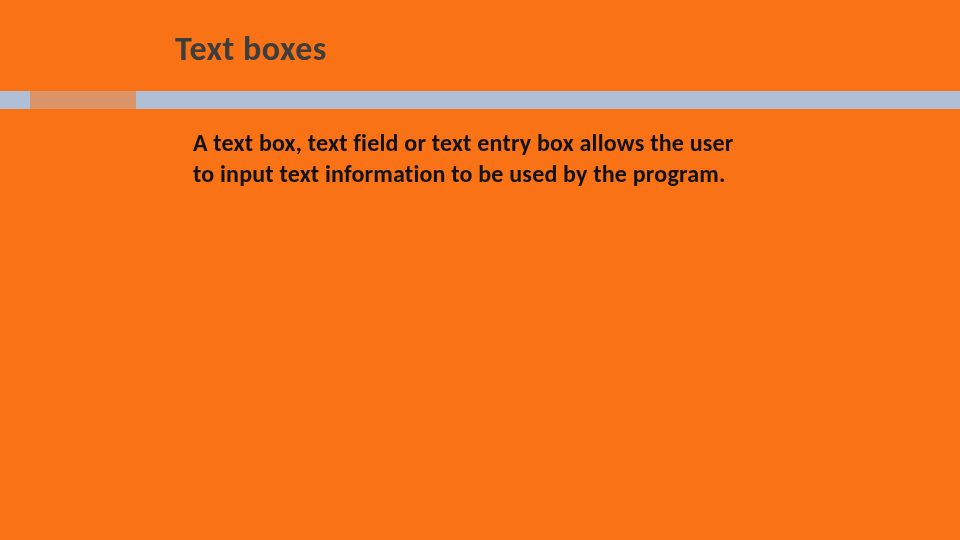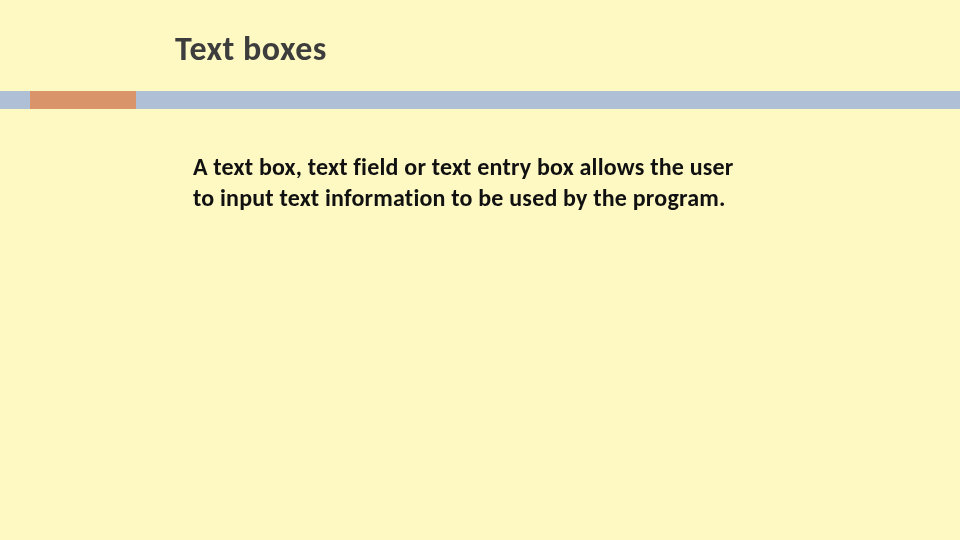--- a/index.html
+++ b/index.html
@@ -1,21 +1,21 @@
 <!DOCTYPE html>
 <html><head>
 <meta charset="utf-8">
 <style>
   * { margin: 0; padding: 0; box-sizing: border-box; }
   html, body { width: 960px; height: 540px; background: #ffffff; font-family: "Gill Sans", "Gill Sans MT", "Trebuchet MS", Calibri, sans-serif; }
   .slide {
     position: relative;
     width: 960px;
     height: 540px;
-    background: #fef9c3;
+    background: #f97316;
   }
   .title {
     position: absolute;
     top: 28px;
     left: 175px;
     font-size: 34px;
     font-weight: 700;
     color: #3d3d3d;
     letter-spacing: 0.5px;
   }
@@ -30,21 +30,21 @@
   .divider-accent {
     position: absolute;
     top: 91px;
     left: 30px;
     width: 106px;
     height: 18px;
     background: #d99569;
   }
   .body-text {
     position: absolute;
-    top: 152px;
+    top: 128px;
     left: 193px;
     width: 560px;
     font-size: 24px;
     line-height: 1.28;
     font-weight: 700;
     color: #111111;
     letter-spacing: 0.2px;
   }
 </style>
 </head>

